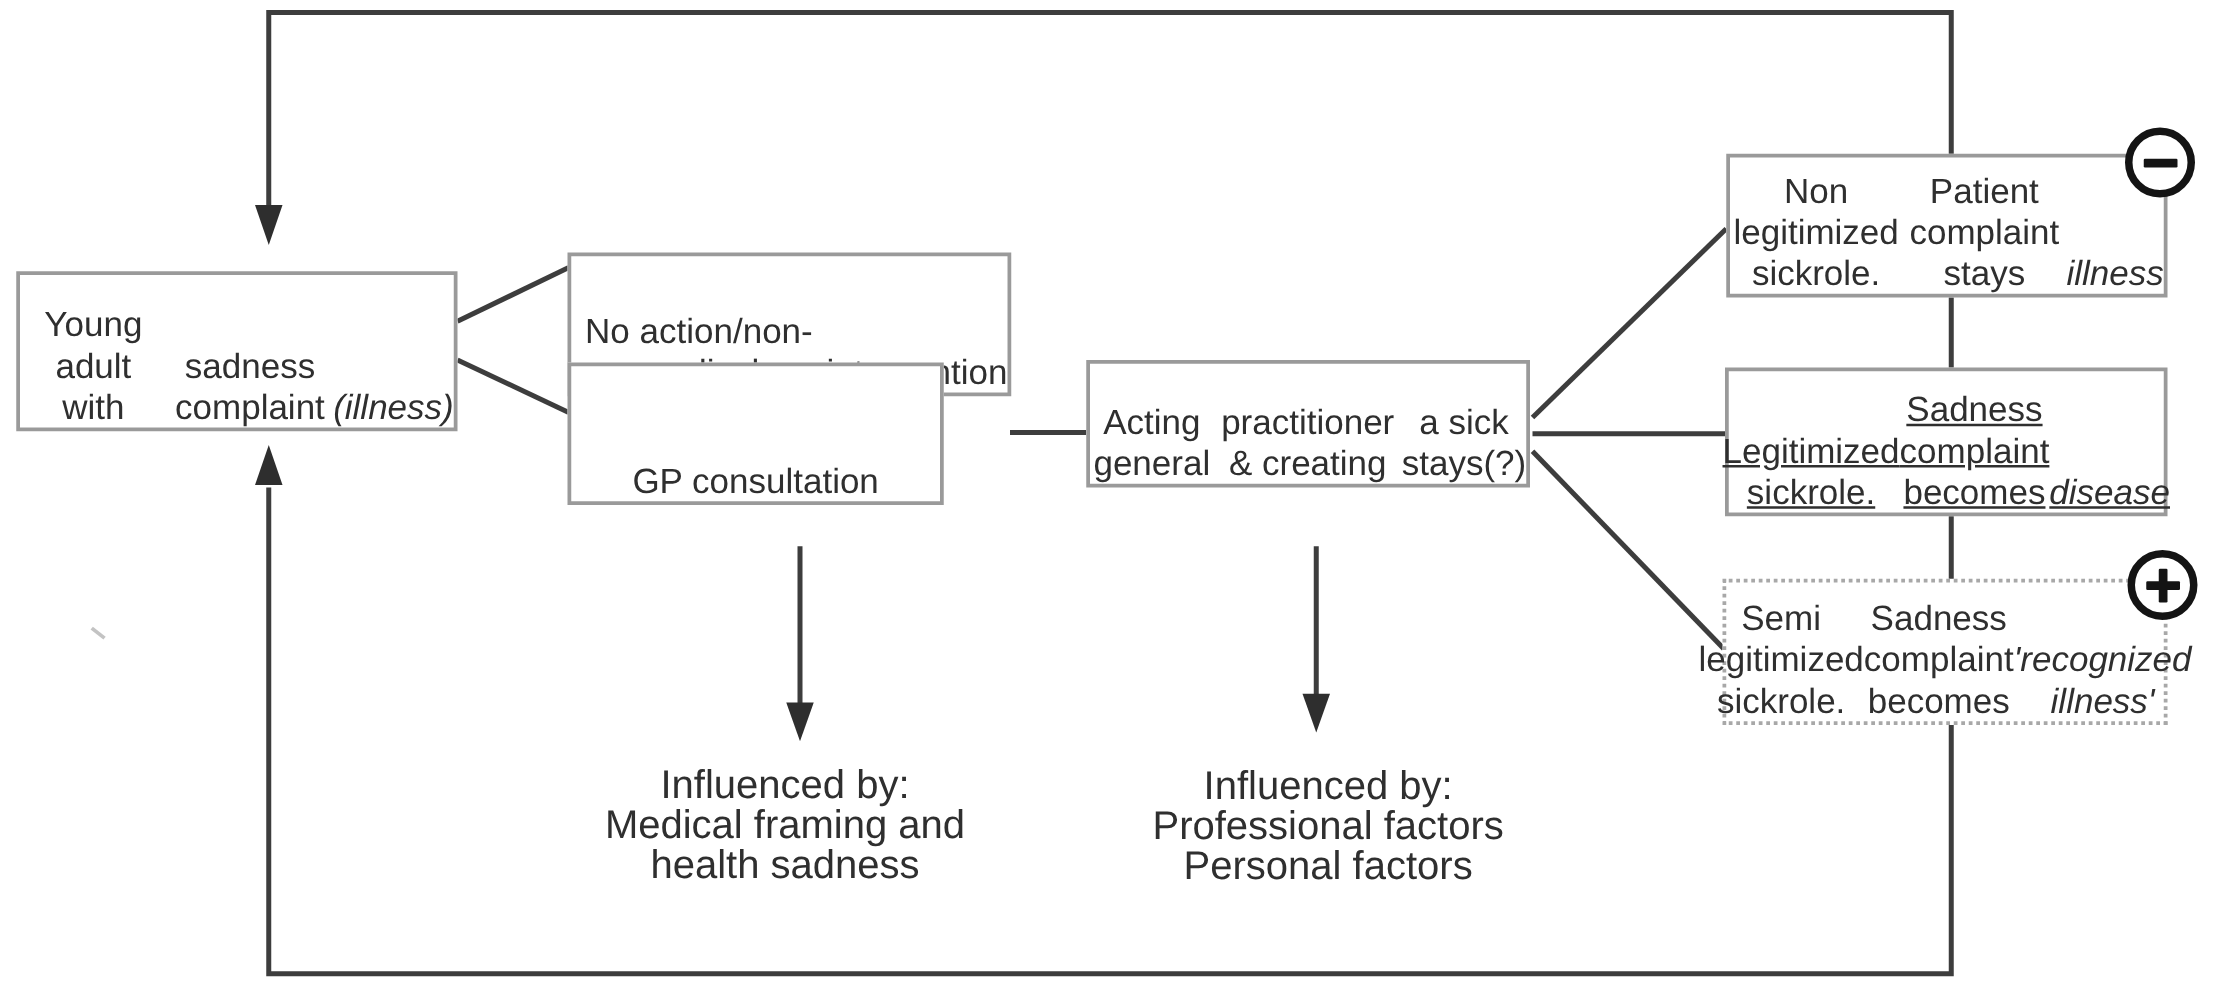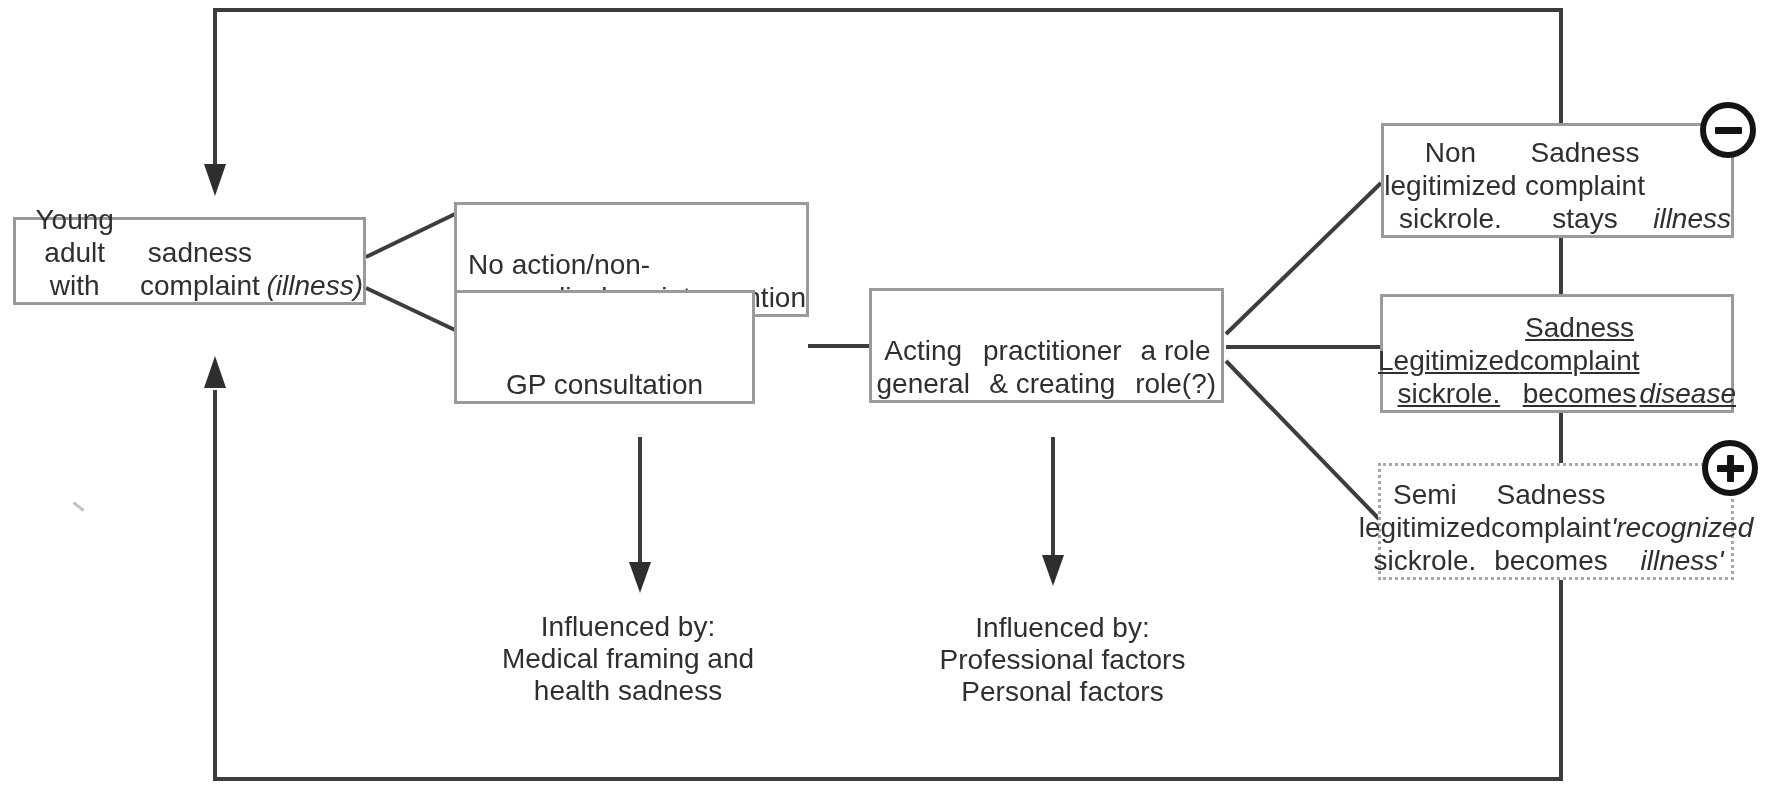--- a/index.html
+++ b/index.html
@@ -34,21 +34,21 @@
     font-size: 28px;
     line-height: 33px;
   }
   .box.dotted { border-style: dotted; border-color: #a8a8a8; }
   .it { font-style: italic; }
 
   .note {
     position: absolute;
     z-index: 2;
     text-align: center;
-    font-size: 28px;
+    font-size: 32px;
   }
   .note > div { line-height: 32px; }
 
   .sign {
     position: absolute;
     z-index: 3;
     width: 44px; height: 44px;
     border: 6px solid #141414;
     border-radius: 50%;
     background: #ffffff;
@@ -88,44 +88,44 @@
     <path d="M1226,361 L1379,519"></path>
 
     <path d="M640,437 L640,564"></path>
     <polygon points="640,593 629,562 651,562"></polygon>
     <path d="M1053,437 L1053,557"></path>
     <polygon points="1053,586 1042,555 1064,555"></polygon>
   </svg>
 
   <div class="artifact" style="left:72px; top:505px;"></div>
 
-  <div class="box" style="left:13px; top:217px; width:353px; height:88px;">
+  <div class="box" style="left:13px; top:217px; width:353px; height:128px;">
     <div>Young adult with</div>
     <div>sadness complaint</div>
     <div class="it">(illness)</div>
   </div>
 
   <div class="box" style="left:454px; top:158px; width:355px; height:115px;margin-top:44px;">
     <div>No action/non-medical</div>
     <div>intervention</div>
   </div>
 
   <div class="box" style="left:454px; top:290px; width:301px; height:114px;">
     <div>GP consultation</div>
   </div>
 
-  <div class="box" style="left:869px; top:288px; width:355px; height:115px;">
+  <div class="box" style="left:869px; top:288px; width:355px; height:102px;">
     <div>Acting general</div>
     <div>practitioner &amp; creating</div>
-    <div>a role role(?)</div>
+    <div>a sick stays(?)</div>
   </div>
 
   <div class="box" style="left:1381px; top:123px; width:353px; height:115px;">
     <div>Non legitimized sickrole.</div>
-    <div>Sadness complaint stays</div>
+    <div>Patient complaint stays</div>
     <div class="it">illness</div>
   </div>
 
   <div class="box" style="left:1380px; top:294px; width:354px; height:119px;text-decoration:underline;">
     <div>Legitimized sickrole.</div>
     <div>Sadness complaint becomes</div>
     <div class="it">disease</div>
   </div>
 
   <div class="box dotted" style="left:1378px; top:463px; width:356px; height:117px;">

